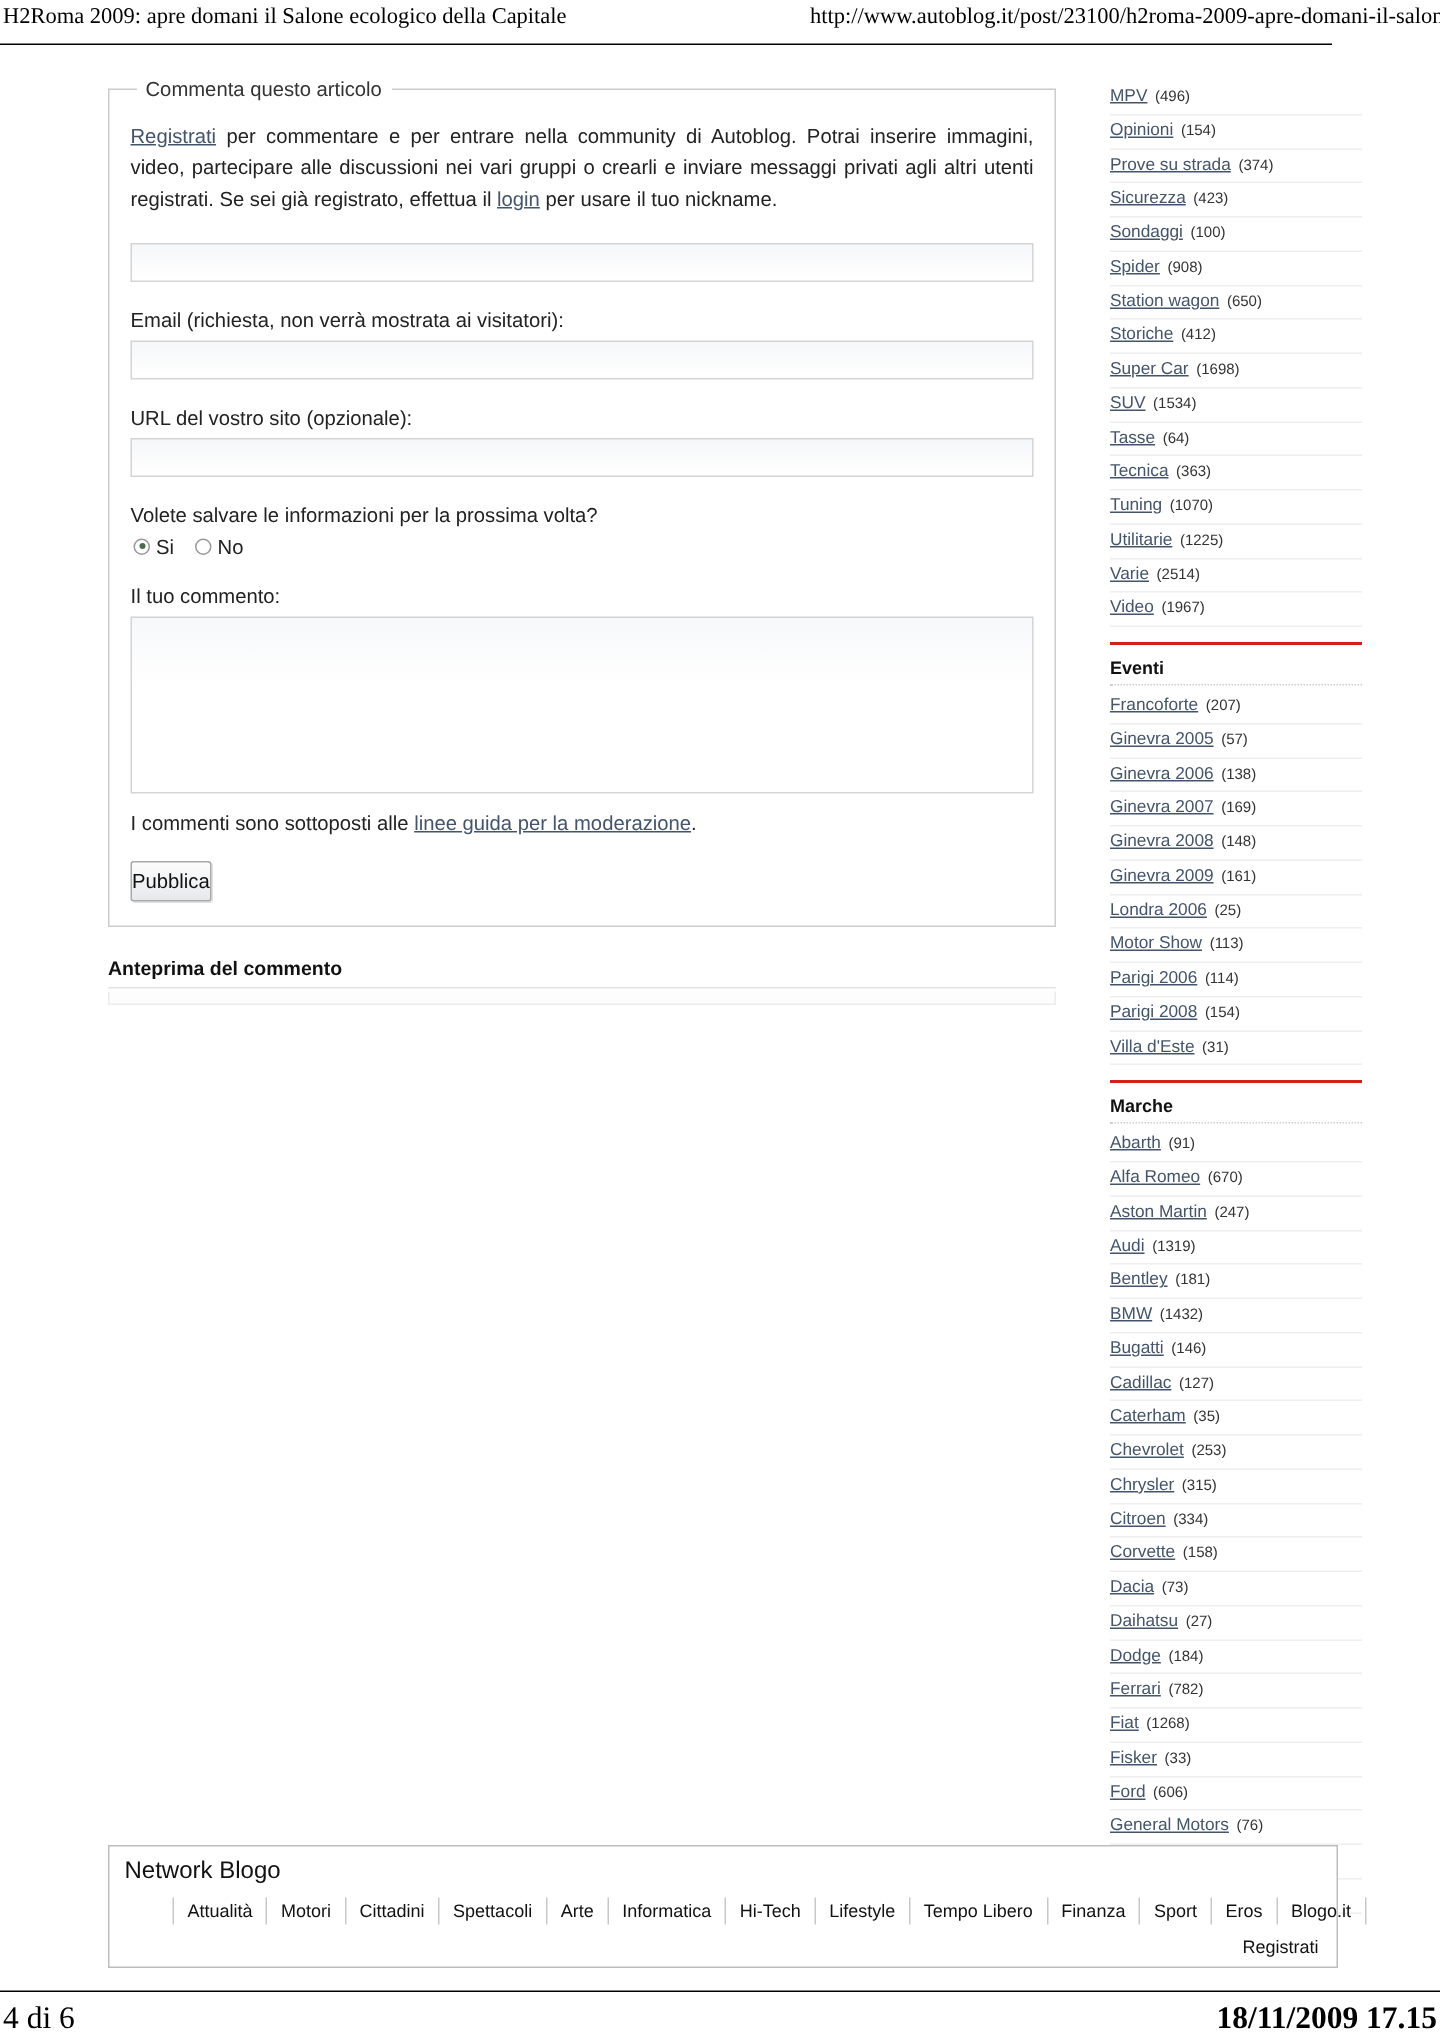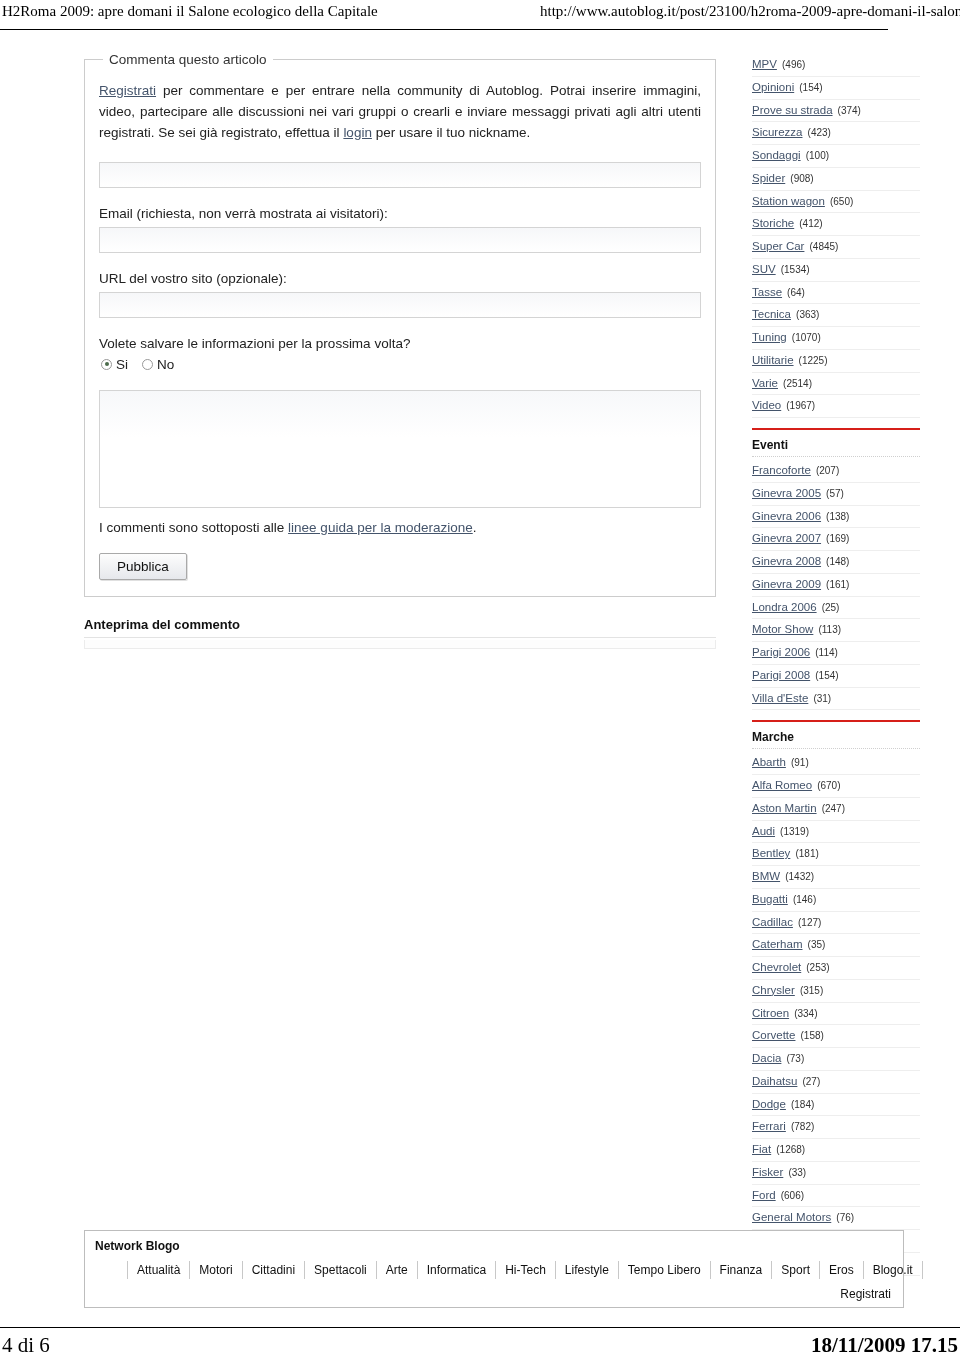--- a/index.html
+++ b/index.html
@@ -30,21 +30,21 @@
     position:absolute; bottom:6px; left:0; width:960px; height:24px;
     font-family:"Liberation Serif","DejaVu Serif", serif;
     font-size:21px; color:#000;
     border-top:1px solid #000;
     padding-top:4px;
   }
   .print-footer .pf-page { position:absolute; left:2px; top:5px; }
   .print-footer .pf-date { position:absolute; right:2px; top:5px;font-weight:bold; }
 
   
-  .page { position:absolute; top:30px; left:12px; width:924px; height:1290px; }
+  .page { position:absolute; top:30px; left:0; width:924px; height:1290px; }
 
   .main-col { position:absolute; left:72px; top:22px; width:632px; }
   .side-col { position:absolute; left:740px; top:24px; width:168px; }
 
   
   fieldset.comment-box {
     border:1px solid #cccccc;
     margin:0; padding:10px 14px 16px 14px;
     background:#fff;
   }
@@ -85,21 +85,21 @@
     border:1px solid #d4d4d4;
     background:linear-gradient(#f7f8fa,#ffffff 40%);
     margin:0 0 12px 0; resize:none;
     font-family:"Liberation Sans", sans-serif; font-size:13px;
     padding:4px;
   }
   .modnote { font-size:13.5px; color:#222; margin:0 0 18px 0; }
   button.pubblica {
     font-family:"Liberation Sans", sans-serif;
     font-size:13.5px; color:#111;
-    padding:5px 17px;
+    padding:5px 0;
     border:1px solid #a9a9a9;
     border-radius:2px;
     background:linear-gradient(#fdfdfd,#e6e8ec);
     box-shadow:1px 1px 0 rgba(0,0,0,0.12);
     cursor:pointer;
   }
 
   
   .preview-title {
     font-size:13px; font-weight:bold; color:#111;
@@ -131,21 +131,21 @@
     padding-bottom:4px;
     border-bottom:1px dotted #cfcfcf;
   }
 
   
   .network {
     position:absolute; left:72px; top:1200px; width:820px;
     border:1px solid #bdbdbd; background:#fff;
     padding:8px 10px 6px 10px;
   }
-  .network .nw-title { font-size:12px; font-weight:bold; color:#111; margin-bottom:8px; }
+  .network .nw-title { font-size:16px; font-weight:normal; color:#111; margin-bottom:8px; }
   .network .nw-nav { display:flex; flex-wrap:nowrap; align-items:stretch;padding-left:32px; }
   .network .nw-nav a {
     font-size:12px; color:#111; text-decoration:none;
     padding:2px 9px; border-right:1px solid #c8c8c8;
     white-space:nowrap;
   }
   .network .nw-nav a:first-child { border-left:1px solid #c8c8c8; }
   .network .nw-reg {
     text-align:right; font-size:12px; color:#111;
     margin-top:8px; padding-right:2px;
@@ -177,20 +177,21 @@
       <input class="txt" type="text" value="" style="">
 
       <div class="field-label">URL del vostro sito (opzionale):</div>
       <input class="txt" type="text" value="" style="">
 
       <div class="field-label">Volete salvare le informazioni per la prossima volta?</div>
       <div class="radio-row">
         <span class="rb on"></span><span class="rlabel">Si</span><span class="rb"></span><span class="rlabel">No</span>
       </div>
 
+      <div class="field-label">Il tuo commento:</div>
       <textarea class="ta" style=""></textarea>
 
       <p class="modnote">
         <span>I commenti sono sottoposti alle </span><a href="#" class="lnk">linee guida per la moderazione</a><span>.</span>
       </p>
 
       <button class="pubblica" type="button">Pubblica</button>
     </fieldset>
 
     <div class="preview-title">Anteprima del commento</div>
@@ -202,21 +203,21 @@
 
     <ul class="sb-list">
       <li><a href="#">MPV</a> <span class="cnt">(496)</span></li>
       <li><a href="#">Opinioni</a> <span class="cnt">(154)</span></li>
       <li><a href="#">Prove su strada</a> <span class="cnt">(374)</span></li>
       <li><a href="#">Sicurezza</a> <span class="cnt">(423)</span></li>
       <li><a href="#">Sondaggi</a> <span class="cnt">(100)</span></li>
       <li><a href="#">Spider</a> <span class="cnt">(908)</span></li>
       <li><a href="#">Station wagon</a> <span class="cnt">(650)</span></li>
       <li><a href="#">Storiche</a> <span class="cnt">(412)</span></li>
-      <li><a href="#">Super Car</a> <span class="cnt">(4845)</span></li>
+      <li><a href="#">Super Car</a> <span class="cnt">(1698)</span></li>
       <li><a href="#">SUV</a> <span class="cnt">(1534)</span></li>
       <li><a href="#">Tasse</a> <span class="cnt">(64)</span></li>
       <li><a href="#">Tecnica</a> <span class="cnt">(363)</span></li>
       <li><a href="#">Tuning</a> <span class="cnt">(1070)</span></li>
       <li><a href="#">Utilitarie</a> <span class="cnt">(1225)</span></li>
       <li><a href="#">Varie</a> <span class="cnt">(2514)</span></li>
       <li><a href="#">Video</a> <span class="cnt">(1967)</span></li>
     </ul>
 
     <div class="sb-rule-red"></div>

